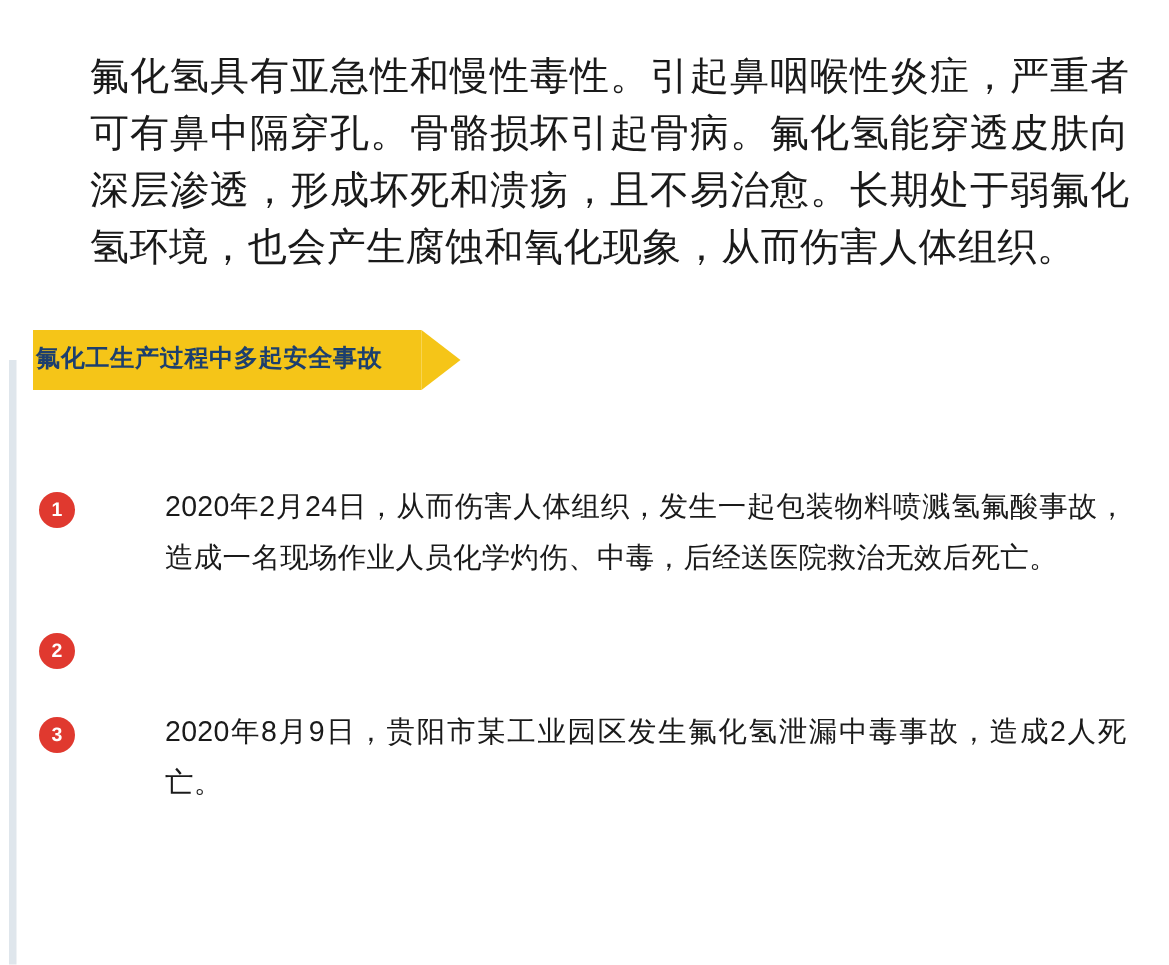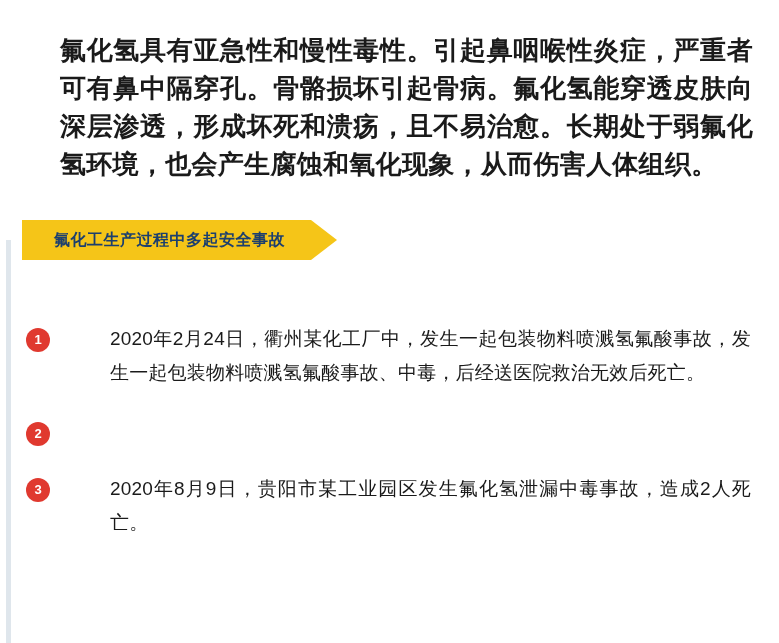--- a/index.html
+++ b/index.html
@@ -24,40 +24,40 @@
 
   
   .intro-paragraph {
     font-family: "Liberation Serif", serif;
     font-size: 26px;
     line-height: 38px;
     color: #1a1a1a;
     padding: 6px 26px 0 60px;
     text-align: justify;
     letter-spacing: 0.3px;
-    font-weight: 700;
+    font-weight: 400;
   }
 
   
   .banner-wrap {
     position: relative;
     margin-top: 36px;
     padding-left: 22px;
     height: 46px;
   }
   .banner {
     position: relative;
     display: inline-block;
     height: 40px;
     line-height: 40px;
     background: #f5c518;
     color: #1c3f6e;
     font-size: 16px;
     font-weight: bold;
-    padding: 0 26px 0 32px;
+    padding: 0 26px 0 2px;
     letter-spacing: 0.5px;
     white-space: nowrap;
     text-align: right;
   }
   .banner::after {
     content: "";
     position: absolute;
     right: -26px;
     top: 0;
     width: 0;
@@ -121,21 +121,21 @@
   <p class="intro-paragraph">氟化氢具有亚急性和慢性毒性。引起鼻咽喉性炎症，严重者可有鼻中隔穿孔。骨骼损坏引起骨病。氟化氢能穿透皮肤向深层渗透，形成坏死和溃疡，且不易治愈。长期处于弱氟化氢环境，也会产生腐蚀和氧化现象，从而伤害人体组织。</p>
 
   <div class="banner-wrap">
     <div class="banner">氟化工生产过程中多起安全事故</div>
   </div>
 
   <div class="incident-list">
 
     <div class="incident">
       <div class="badge">1</div>
-      <div class="incident-text">2020年2月24日，衢州某化工厂中，发生一起包装物料喷溅氢氟酸事故，发生一起包装物料喷溅氢氟酸事故、中毒，后经送医院救治无效后死亡。</div>
+      <div class="incident-text">2020年2月24日，从而伤害人体组织，发生一起包装物料喷溅氢氟酸事故，造成一名现场作业人员化学灼伤、中毒，后经送医院救治无效后死亡。</div>
     </div>
 
     <div class="incident">
       <div class="badge">2</div>
     </div>
 
     <div class="incident">
       <div class="badge">3</div>
       <div class="incident-text">2020年8月9日，贵阳市某工业园区发生氟化氢泄漏中毒事故，造成2人死亡。</div>
     </div>

